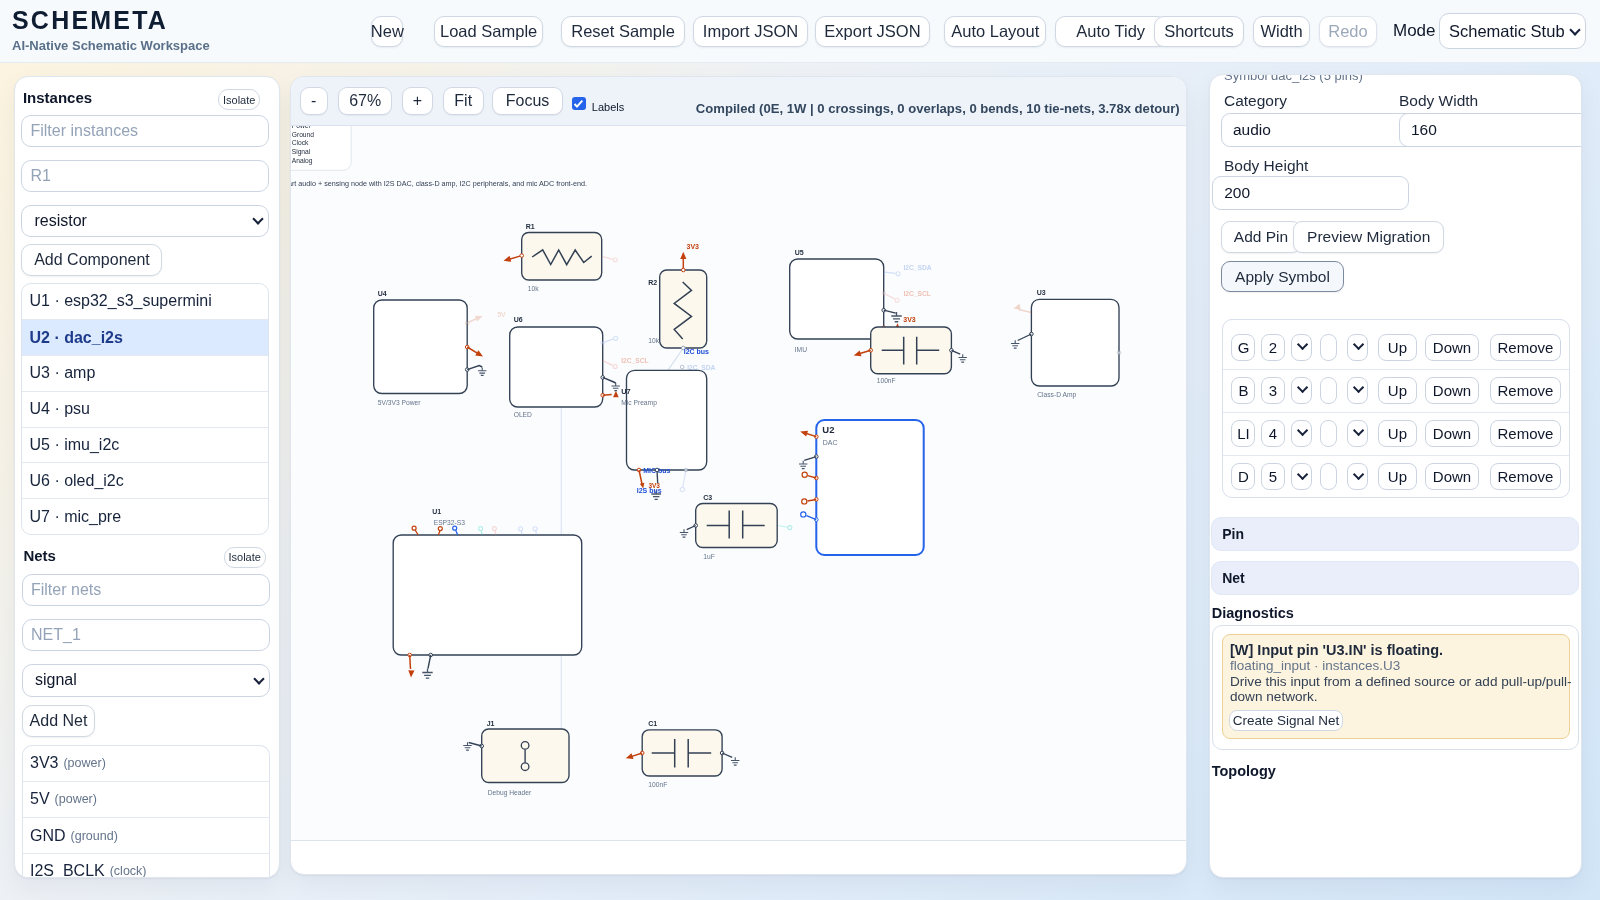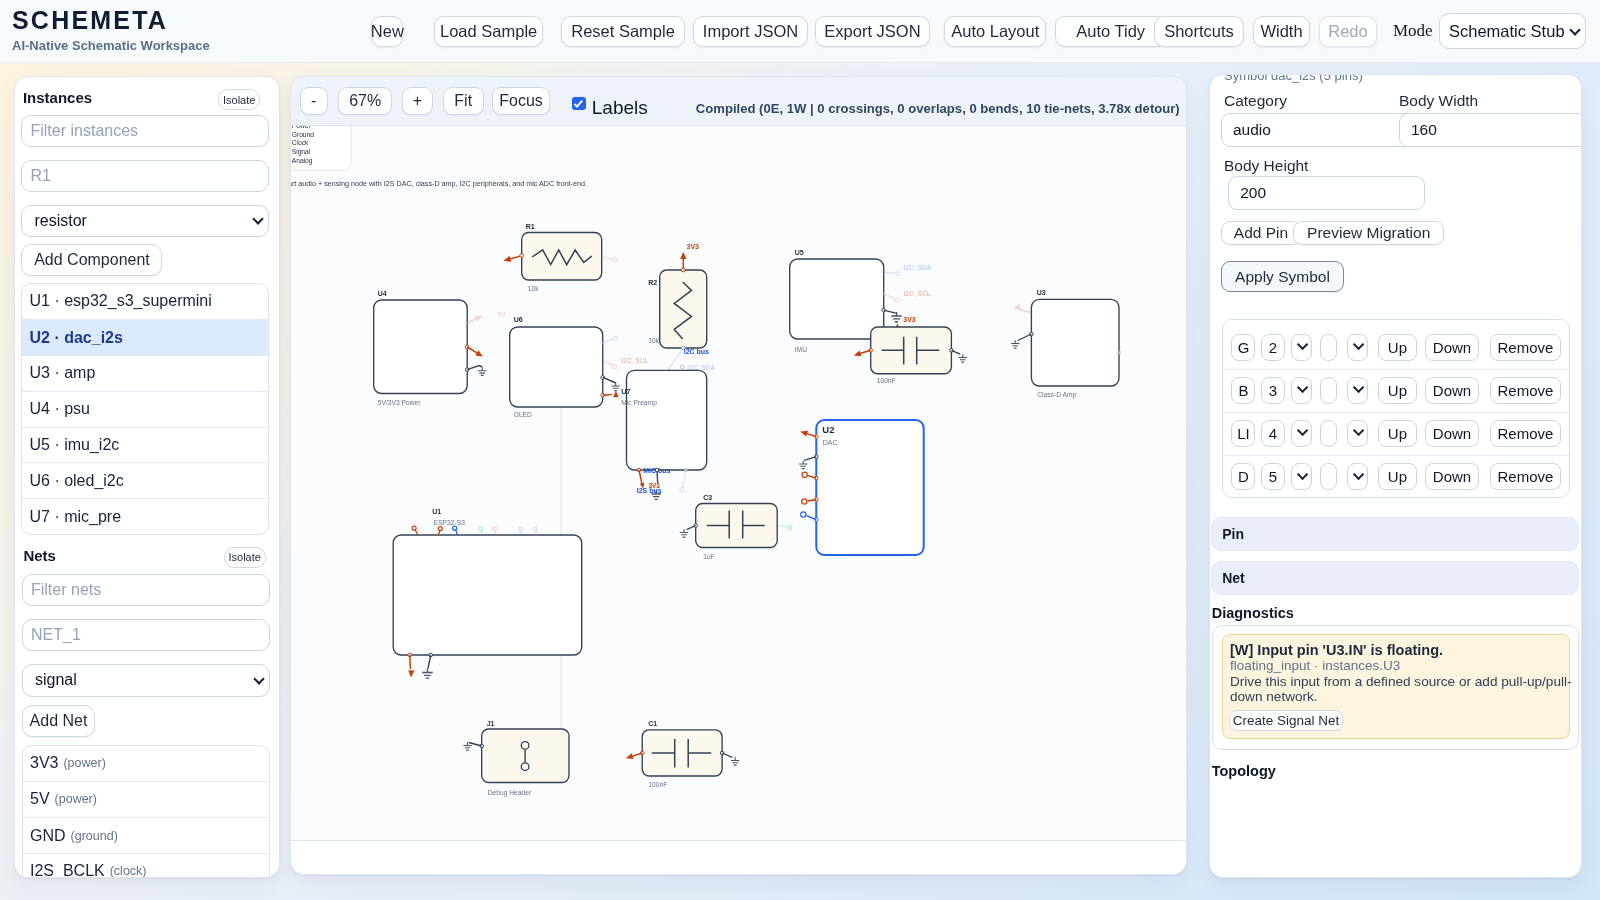--- a/index.html
+++ b/index.html
@@ -25,28 +25,28 @@
 .row { position:relative; font-size:16px; color:#16233b; display:flex; align-items:center; padding-left:7px; border-top:1px solid #e4e9f1; }
 .row:first-child { border-top:none; }
 .row.selrow { background:#dbeafe; color:#1e3a8a; font-weight:700; }
 .row small { font-size:12.5px; color:#64748b; margin-left:5px; font-weight:400; }
 
 #cv { left:290.3px; top:75.5px; width:897px; height:799px; }
 #cvbar { position:absolute; left:0; top:0; width:897px; height:49.5px; background:#eef3fa; border-bottom:1px solid #d9e2ee; }
 .cbtn { position:absolute; top:10.8px; height:28.2px; border-radius:9px; border:1px solid #cfd8e3; background:#fff; font-size:16px; color:#1e293b; display:flex; align-items:center; justify-content:center; box-shadow:0 1px 1px rgba(15,23,42,0.05); }
 #chk { position:absolute; left:281px; top:20.4px; width:13.5px; height:13.5px; background:#2563eb; border-radius:3px; }
 #chk svg { position:absolute; left:1.2px; top:2.2px; }
-#lbl { position:absolute; left:300.5px; top:22.8px; font-size:19px; color:#0f172a; line-height:17px; }
+#lbl { position:absolute; left:300.5px; top:22.8px; font-size:11px; color:#0f172a; line-height:17px; }
 #compiled { position:absolute; right:8.6px; top:25.5px; font-size:13.1px; font-weight:700; color:#33475e; line-height:13.1px; }
 #stage { position:absolute; left:0; top:49.5px; width:897px; height:714.8px; background:#fbfcfe; border-bottom:1px solid #dbe3ed; overflow:hidden; }
 
 #right { left:1209.2px; top:74px; width:373px; height:803.5px; }
 .rlab { position:absolute; font-size:15.5px; color:#1e293b; line-height:16px; }
 .rinp { position:absolute; border:1px solid #cbd5e1; border-radius:9px; background:#fff; font-size:15.5px; color:#0f172a; display:flex; align-items:center; padding-left:11px; height:34px; width:197px; }
-.rbtn { position:absolute; border:1px solid #cfd8e3; border-radius:9px; background:#fff; font-size:15.5px; color:#1e293b; display:flex; align-items:center; justify-content:center; height:24px; box-shadow:0 1px 2px rgba(15,23,42,0.06); }
+.rbtn { position:absolute; border:1px solid #cfd8e3; border-radius:9px; background:#fff; font-size:15.5px; color:#1e293b; display:flex; align-items:center; justify-content:center; height:32px; box-shadow:0 1px 2px rgba(15,23,42,0.06); }
 #pinbox { position:absolute; left:11.8px; top:244.3px; width:347.6px; height:178.4px; border:1px solid #d8e0ec; border-radius:10px; background:#fff; overflow:hidden; }
 .prow { position:absolute; left:0; width:347.6px; height:43px; border-top:1px solid #e4e9f1; }
 .pitem { position:absolute; border:1px solid #cbd5e1; border-radius:8px; background:#fff; font-size:15px; color:#0f172a; display:flex; align-items:center; justify-content:center; height:27px; overflow:hidden; }
 .psel:after { content:""; width:6px; height:6px; border-right:2.3px solid #16203a; border-bottom:2.3px solid #16203a; transform:rotate(45deg) translateY(-2.2px); margin-top:-2.2px; }
 .secbar { position:absolute; left:1px; width:368px; background:#e9eefa; border:1px solid #e0e7f5; border-radius:10px; font-size:14px; font-weight:700; color:#0f172a; display:flex; align-items:center; padding-left:10px;text-align:center; }
 .rhdr { position:absolute; font-size:14.5px; font-weight:700; color:#0f172a; line-height:15px; left:1.5px; }
 .rbox { position:absolute; left:1.5px; width:367.6px; background:#fff; border:1px solid #d8e0ec; border-radius:10px; overflow:hidden; }
 </style>
 </head>
 <body>
@@ -57,21 +57,21 @@
   <div class="hbtn" style="left:371.3px; width:32px;">New</div>
   <div class="hbtn" style="left:434.3px; width:108.7px;">Load Sample</div>
   <div class="hbtn" style="left:560.6px; width:124.9px;">Reset Sample</div>
   <div class="hbtn" style="left:693px;   width:115.1px;">Import JSON</div>
   <div class="hbtn" style="left:814.9px; width:115.1px;">Export JSON</div>
   <div class="hbtn" style="left:944.1px; width:102.3px;">Auto Layout</div>
   <div class="hbtn" style="left:1054.7px;width:112px;">Auto Tidy</div>
   <div class="hbtn" style="left:1153.7px;width:90.7px;">Shortcuts</div>
   <div class="hbtn" style="left:1252.7px;width:57.7px;">Width</div>
   <div class="hbtn" style="left:1318.7px;width:58.6px; color:#9ca9ba; border-color:#dde3ec;">Redo</div>
-  <div style="position:absolute; left:1393px; top:21.6px; font-size:17px; color:#0f172a; line-height:17px;font-family:Liberation Serif, serif;">Mode</div>
+  <div style="position:absolute; left:1393px; top:21.6px; font-size:17px; color:#0f172a; line-height:17px;">Mode</div>
   <div class="sel" style="left:1439px; top:12.8px; width:146.7px; height:36.6px; font-size:16.5px; border-radius:10px; padding-left:9px;">Schematic Stub</div>
 </div>
 
 <div id="left" class="panel">
   <div class="sechdr" style="left:8.2px; top:13.8px;">Instances</div>
   <div class="isolate" style="left:203.5px; top:12.7px;">Isolate</div>
   <div class="inp ph" style="left:6.8px; top:38.2px; width:248px; height:32px;">Filter instances</div>
   <div class="inp ph" style="left:6.8px; top:83.7px; width:248px; height:31.5px;">R1</div>
   <div class="sel" style="left:6.8px; top:128.3px; width:248px; height:32px;">resistor</div>
   <div class="sbtn" style="left:6.8px; top:167.5px; width:141px; height:32px;">Add Component</div>
@@ -97,21 +97,21 @@
     <div class="row" style="height:36px;">I2S_BCLK<small>(clock)</small></div>
   </div>
 </div>
 
 <div id="cv" class="panel">
   <div id="cvbar">
     <div class="cbtn" style="left:8.7px;  width:27.6px;">-</div>
     <div class="cbtn" style="left:46.9px; width:54.1px;">67%</div>
     <div class="cbtn" style="left:110.7px;width:31px;">+</div>
     <div class="cbtn" style="left:151.6px;width:40.7px;">Fit</div>
-    <div class="cbtn" style="left:200.8px;width:58px;">Focus</div>
+    <div class="cbtn" style="left:200.8px;width:71px;">Focus</div>
     <div id="chk">
         <svg width="11" height="10" viewBox="0 0 11 10">
           <path d="M1.5,5 L4,7.6 L9.3,1.6" stroke="#fff" stroke-width="2" fill="none"></path>
         </svg>
       </div>
     <div id="lbl">Labels</div>
     <div id="compiled">Compiled (0E, 1W | 0 crossings, 0 overlaps, 0 bends, 10 tie-nets, 3.78x detour)</div>
   </div>
   <div id="stage">
     <svg width="897" height="715" viewBox="290.3 125 897 715">
@@ -354,21 +354,21 @@
   </div>
 </div>
 
 <div id="right" class="panel">
   <div style="position:absolute; left:13.8px; top:-6.5px; font-size:13px; color:#64748b; line-height:13px;">Symbol dac_i2s (5 pins)</div>
   <div class="rlab" style="left:13.8px; top:17.5px;">Category</div>
   <div class="rinp" style="left:10.8px; top:38px;">audio</div>
   <div class="rlab" style="left:188.8px; top:17.5px;">Body Width</div>
   <div class="rinp" style="left:188.8px; top:38px;">160</div>
   <div class="rlab" style="left:13.8px; top:82.5px;">Body Height</div>
-  <div class="rinp" style="left:18px; top:101px;">200</div>
+  <div class="rinp" style="left:2px; top:101px;">200</div>
   <div class="rbtn" style="left:10.8px; top:146px; width:80px;">Add Pin</div>
   <div class="rbtn" style="left:83px; top:146px; width:151px;">Preview Migration</div>
   <div class="rbtn" style="left:10.8px; top:186px; width:123px; height:31px; border:1.5px solid #7c8aa0; background:#f4f7fb;">Apply Symbol</div>
   <div id="pinbox">
     <div class="prow" style="top:48.4px;"></div>
     <div class="prow" style="top:91.3px;"></div>
     <div class="prow" style="top:134.8px;"></div>
 
     <div class="pitem" style="left:8.5px; top:13.5px; width:24px;">G</div>
     <div class="pitem" style="left:38px; top:13.5px; width:24px;">2</div>

